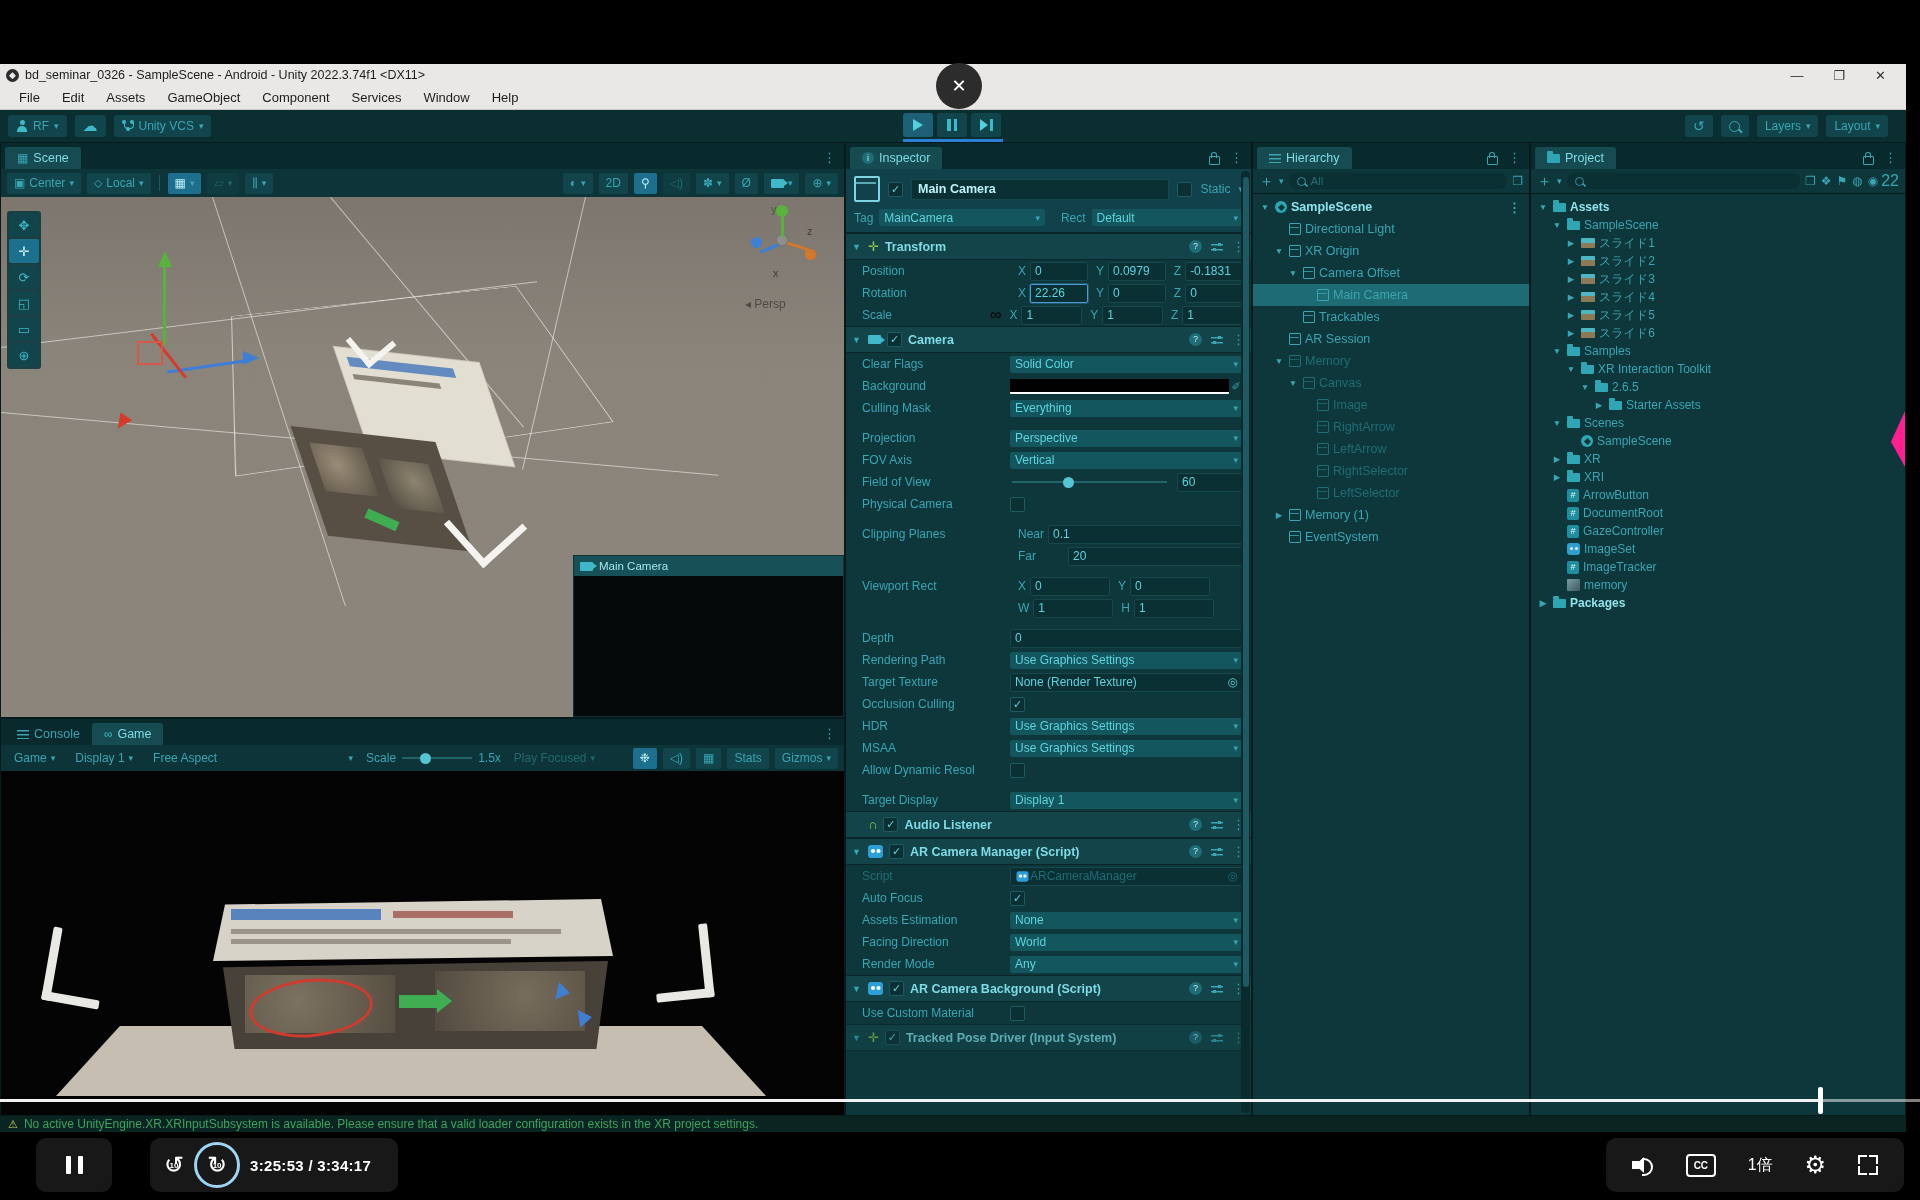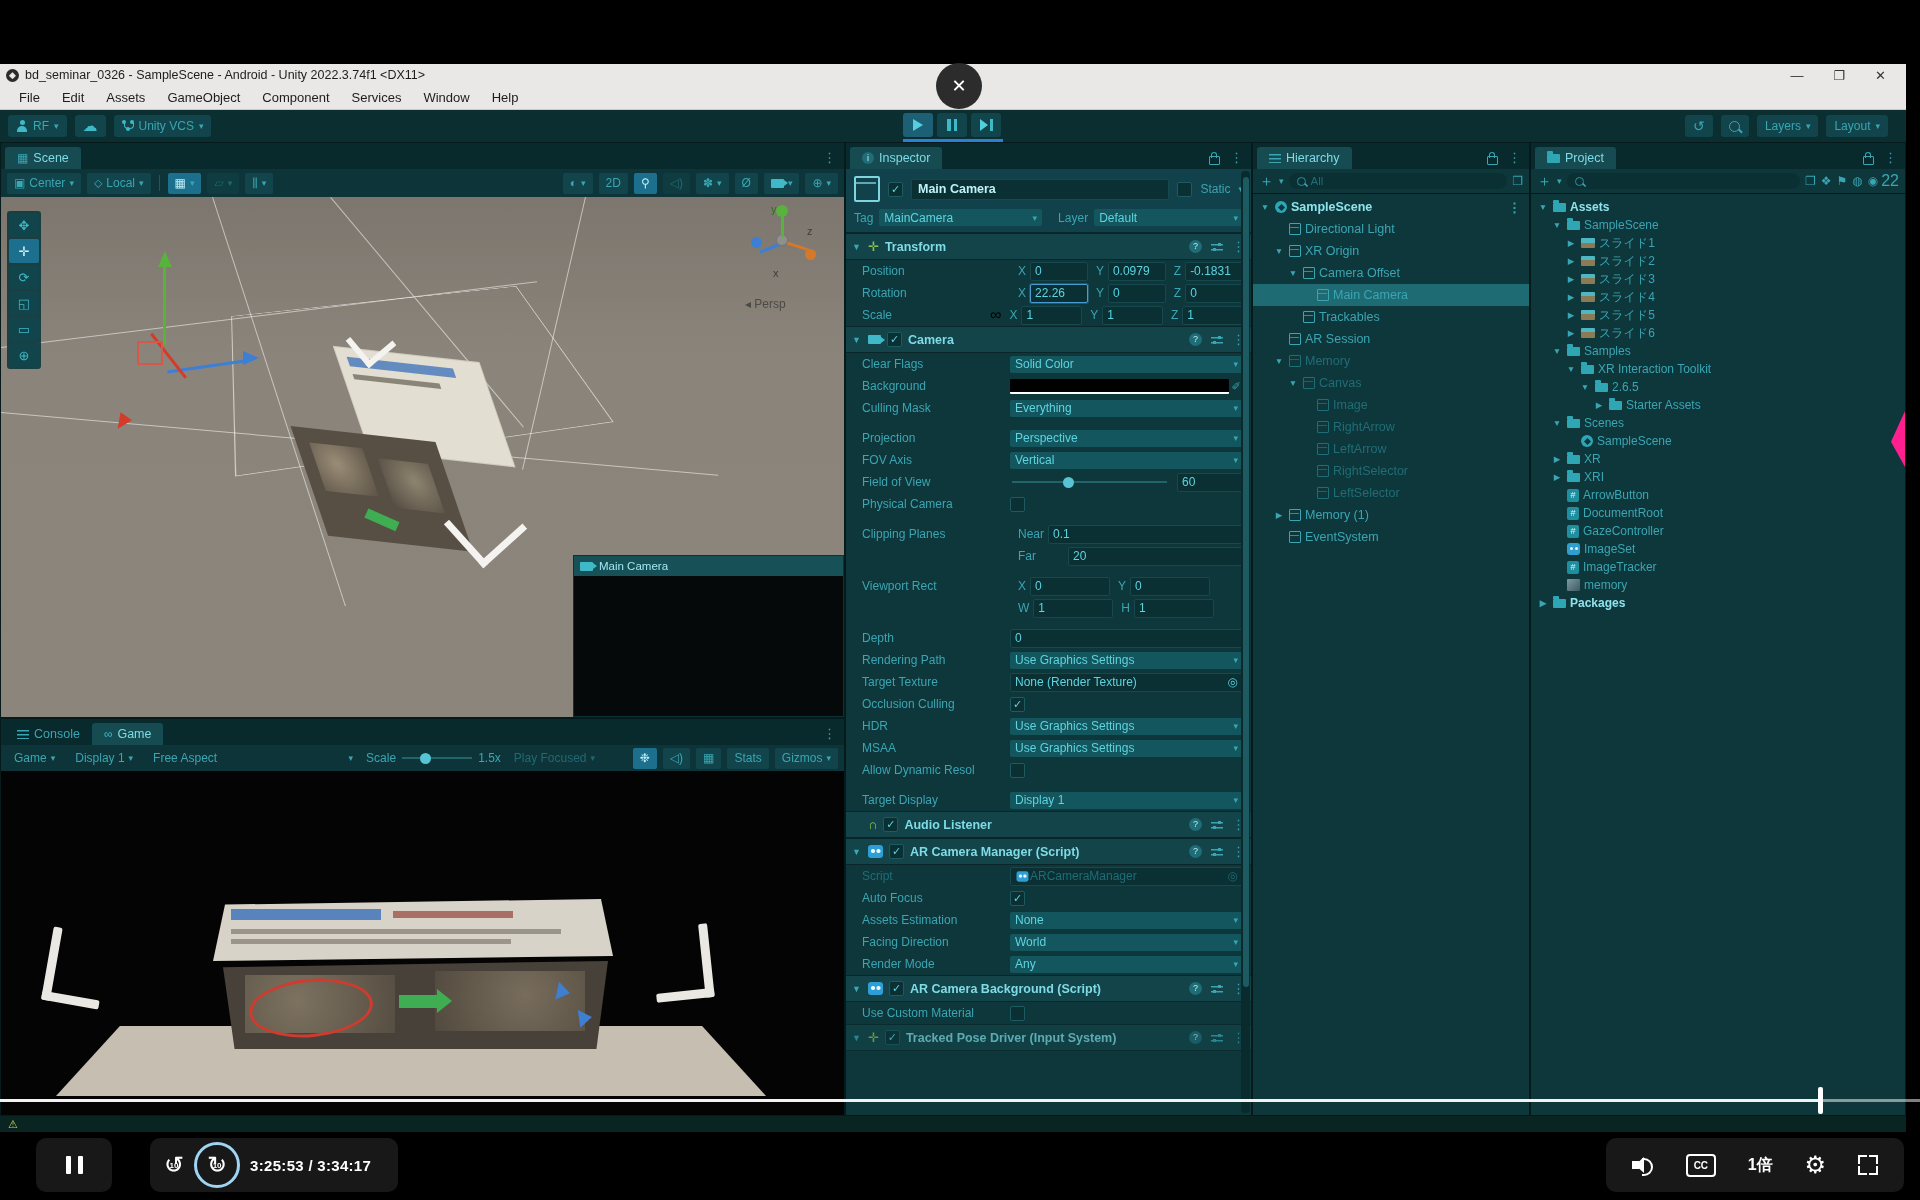--- a/index.html
+++ b/index.html
@@ -454,21 +454,21 @@
           <span class="cb"></span>
           <span style="font-size:12px;color:var(--tmed);">Static</span>
           <span class="caret">▾</span>
         </div>
         <div class="gorow2">
           <span>Tag</span>
           <span class="dd" style="flex:1.1;">
               <span>MainCamera</span>
               <span class="caret">▾</span>
             </span>
-          <span style="margin-left:10px;">Layer</span>
+          <span style="margin-left:10px;">Rect</span>
           <span class="dd" style="flex:1;">
               <span>Default</span>
               <span class="caret">▾</span>
             </span>
         </div>
       </div>
       <div id="icomponents">
           <div class="chead">
             <span class="x">▼</span>
             <span class="xform-i">✛</span>
@@ -968,20 +968,21 @@
             <span class="x">▶</span>
             <span class="folder-i"></span>
             <span class="tl">Packages</span>
           </div>
         </div>
       <div class="abs" style="right:0;top:268px;width:14px;height:56px;background:#ff1f8f;clip-path:polygon(100% 0,100% 100%,0 55%);"></div>
     </div>
 
     <div class="abs" style="left:0;top:1052px;width:100%;height:16px;background:#0a2422;display:flex;align-items:center;gap:6px;padding:0 8px;box-sizing:border-box;">
       <span style="color:#c9cf52;font-size:11px;">⚠</span>
+      <span style="color:#3da45e;font-size:12px;white-space:nowrap;">No active UnityEngine.XR.XRInputSubsystem is available. Please ensure that a valid loader configuration exists in the XR project settings.</span>
     </div>
   </div>
 
   <div class="abs" style="left:936px;top:63px;width:46px;height:46px;border-radius:50%;background:#2c2c2c;display:flex;align-items:center;justify-content:center;color:#fff;font-size:18px;">✕</div>
 
   <div class="abs" style="left:0;top:1099px;width:1822px;height:3px;background:#f2f2f2;"></div>
   <div class="abs" style="left:1822px;top:1099px;width:98px;height:3px;background:rgba(255,255,255,.5);"></div>
   <div class="abs" style="left:1818px;top:1087px;width:5px;height:27px;background:#fff;border-radius:2px;"></div>
 
   <div class="pill" style="left:36px;top:1138px;width:76px;justify-content:center;">
@@ -995,21 +996,21 @@
     <span class="ring">
         <span class="skip">↻<b>10</b></span>
       </span>
     <span style="font-size:15px;font-weight:bold;letter-spacing:.3px;">3:25:53 / 3:34:17</span>
   </div>
   <div class="pill" style="left:1606px;top:1138px;width:298px;justify-content:space-around;padding:0 10px;box-sizing:border-box;">
     <span class="spk">
         <i></i>
       </span>
     <span class="cc-i">CC</span>
-    <span style="font-size:16px;font-weight:bold;">1倍</span>
+    <span style="font-size:16px;font-weight:normal;">1倍</span>
     <span style="font-size:24px;">⚙</span>
     <span class="fsc">
         <span class="tl"></span>
         <span class="tr"></span>
         <span class="bl"></span>
         <span class="br"></span>
       </span>
   </div>
 </div>
 

